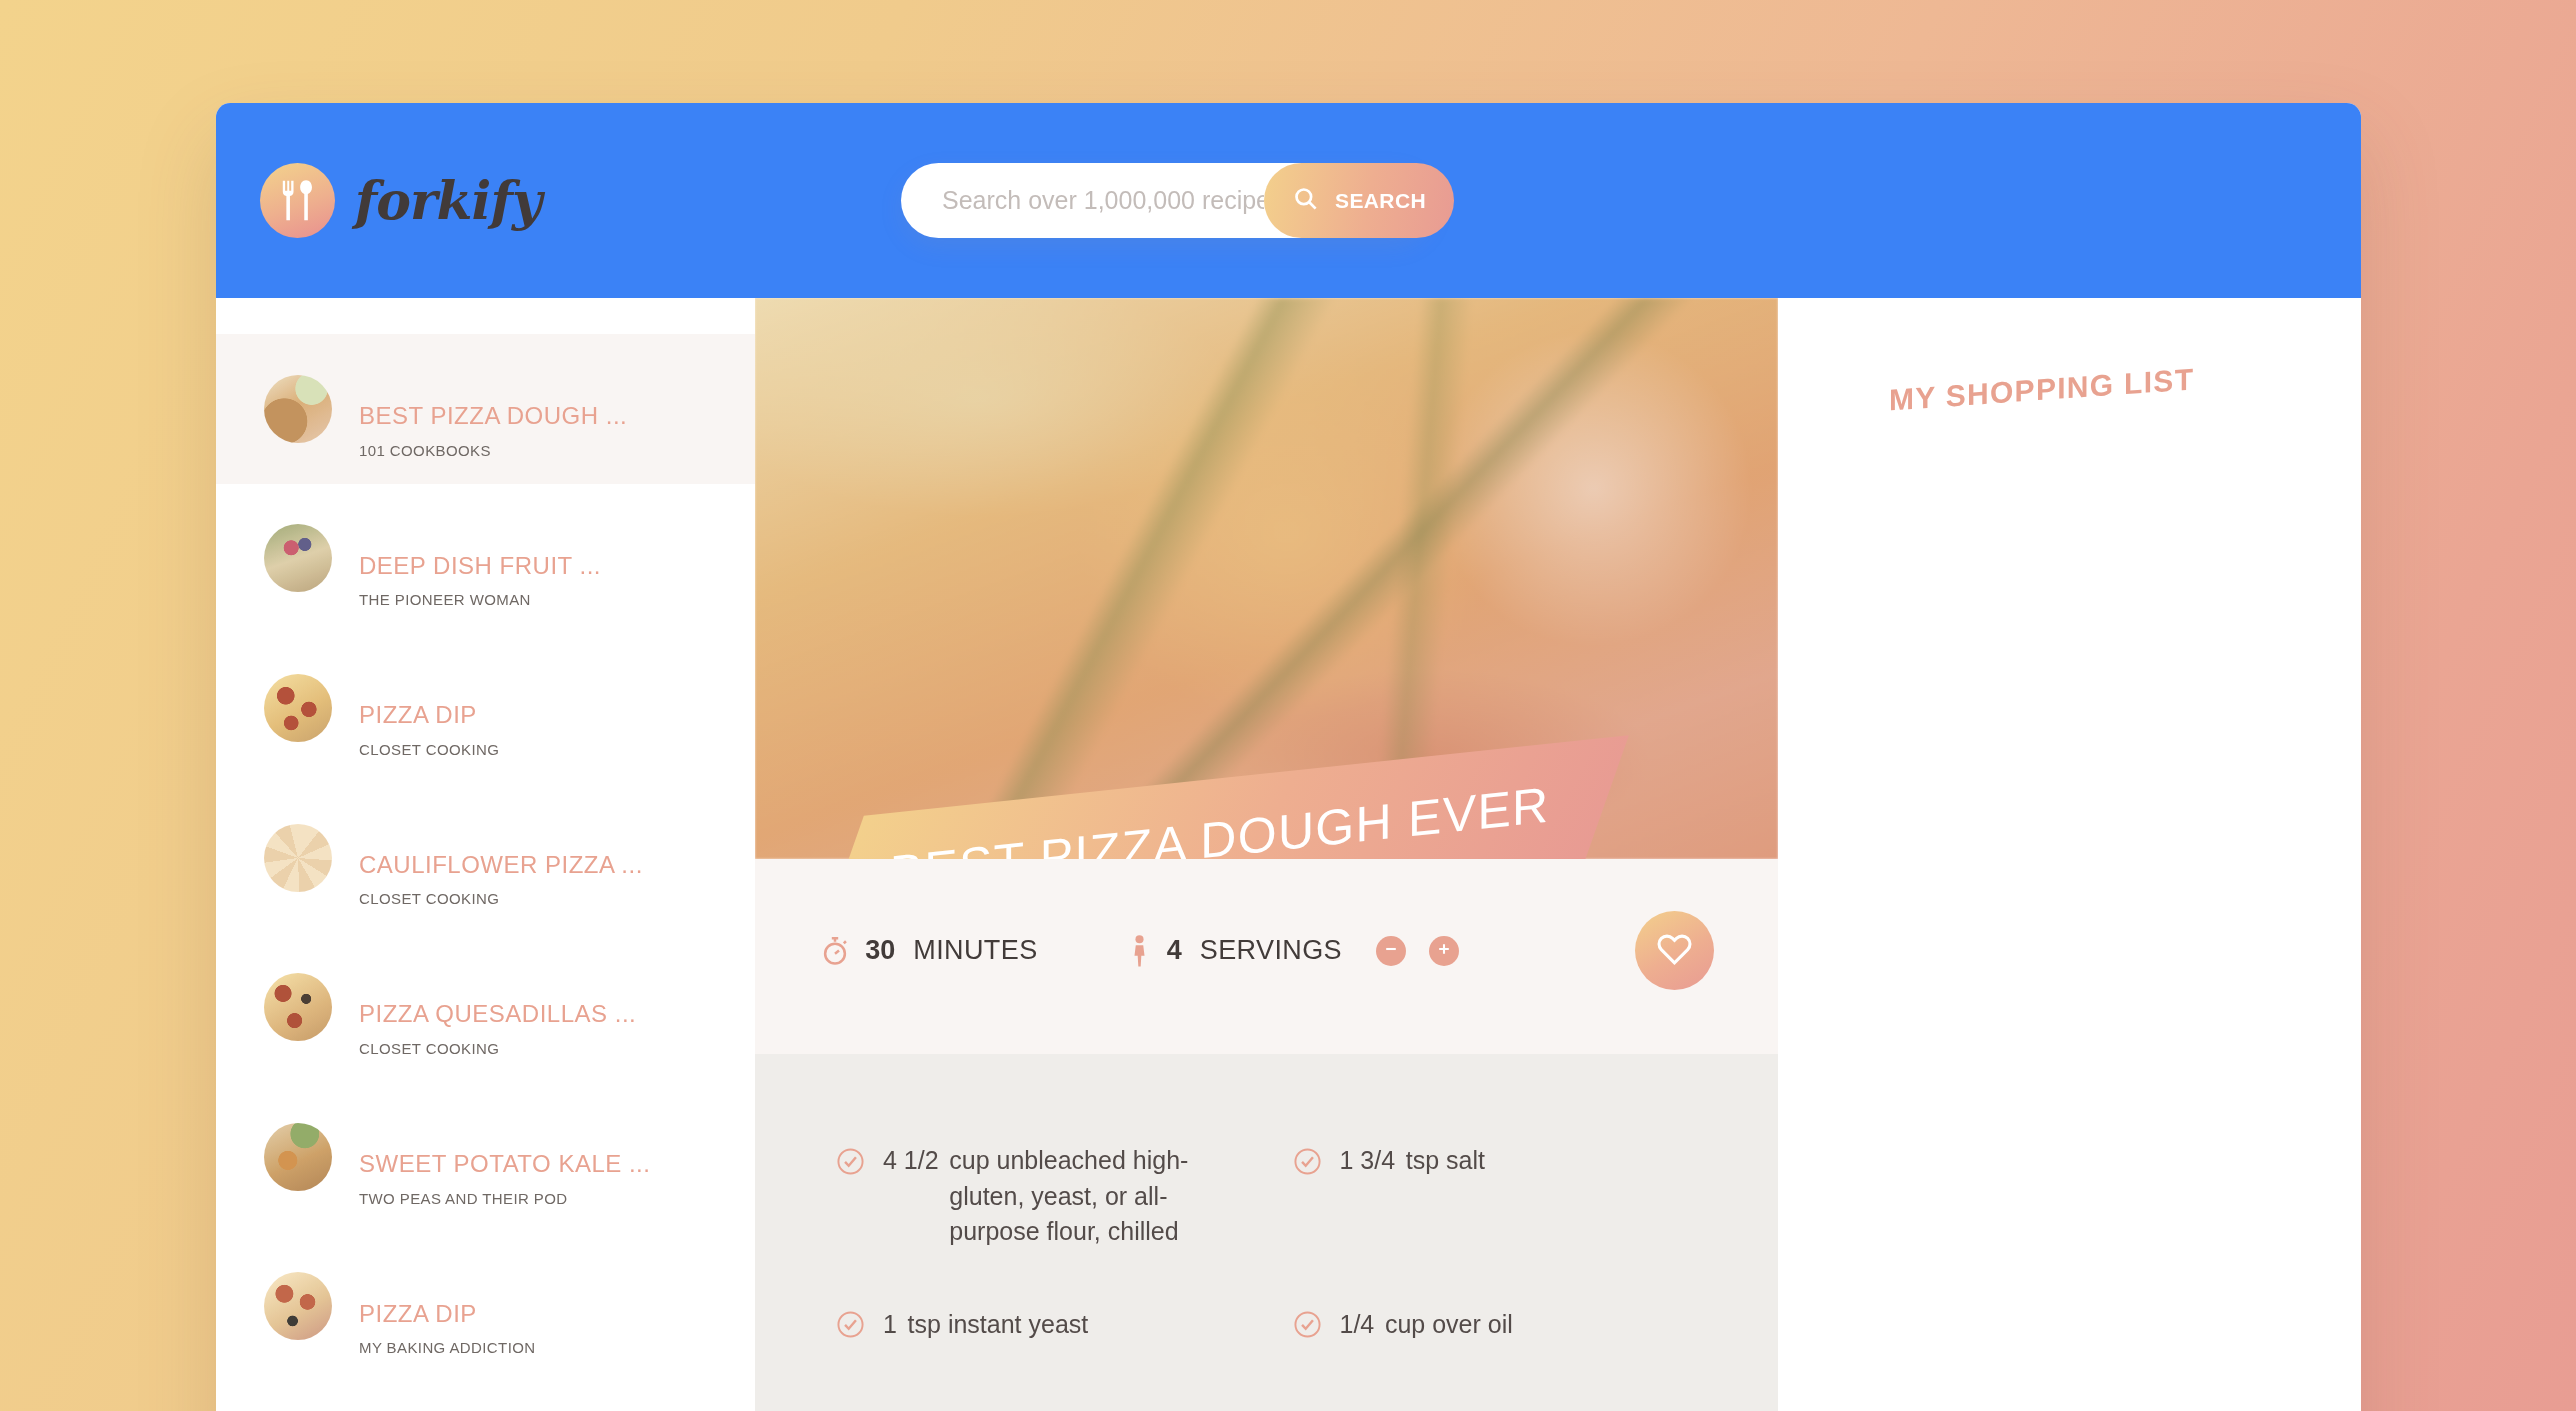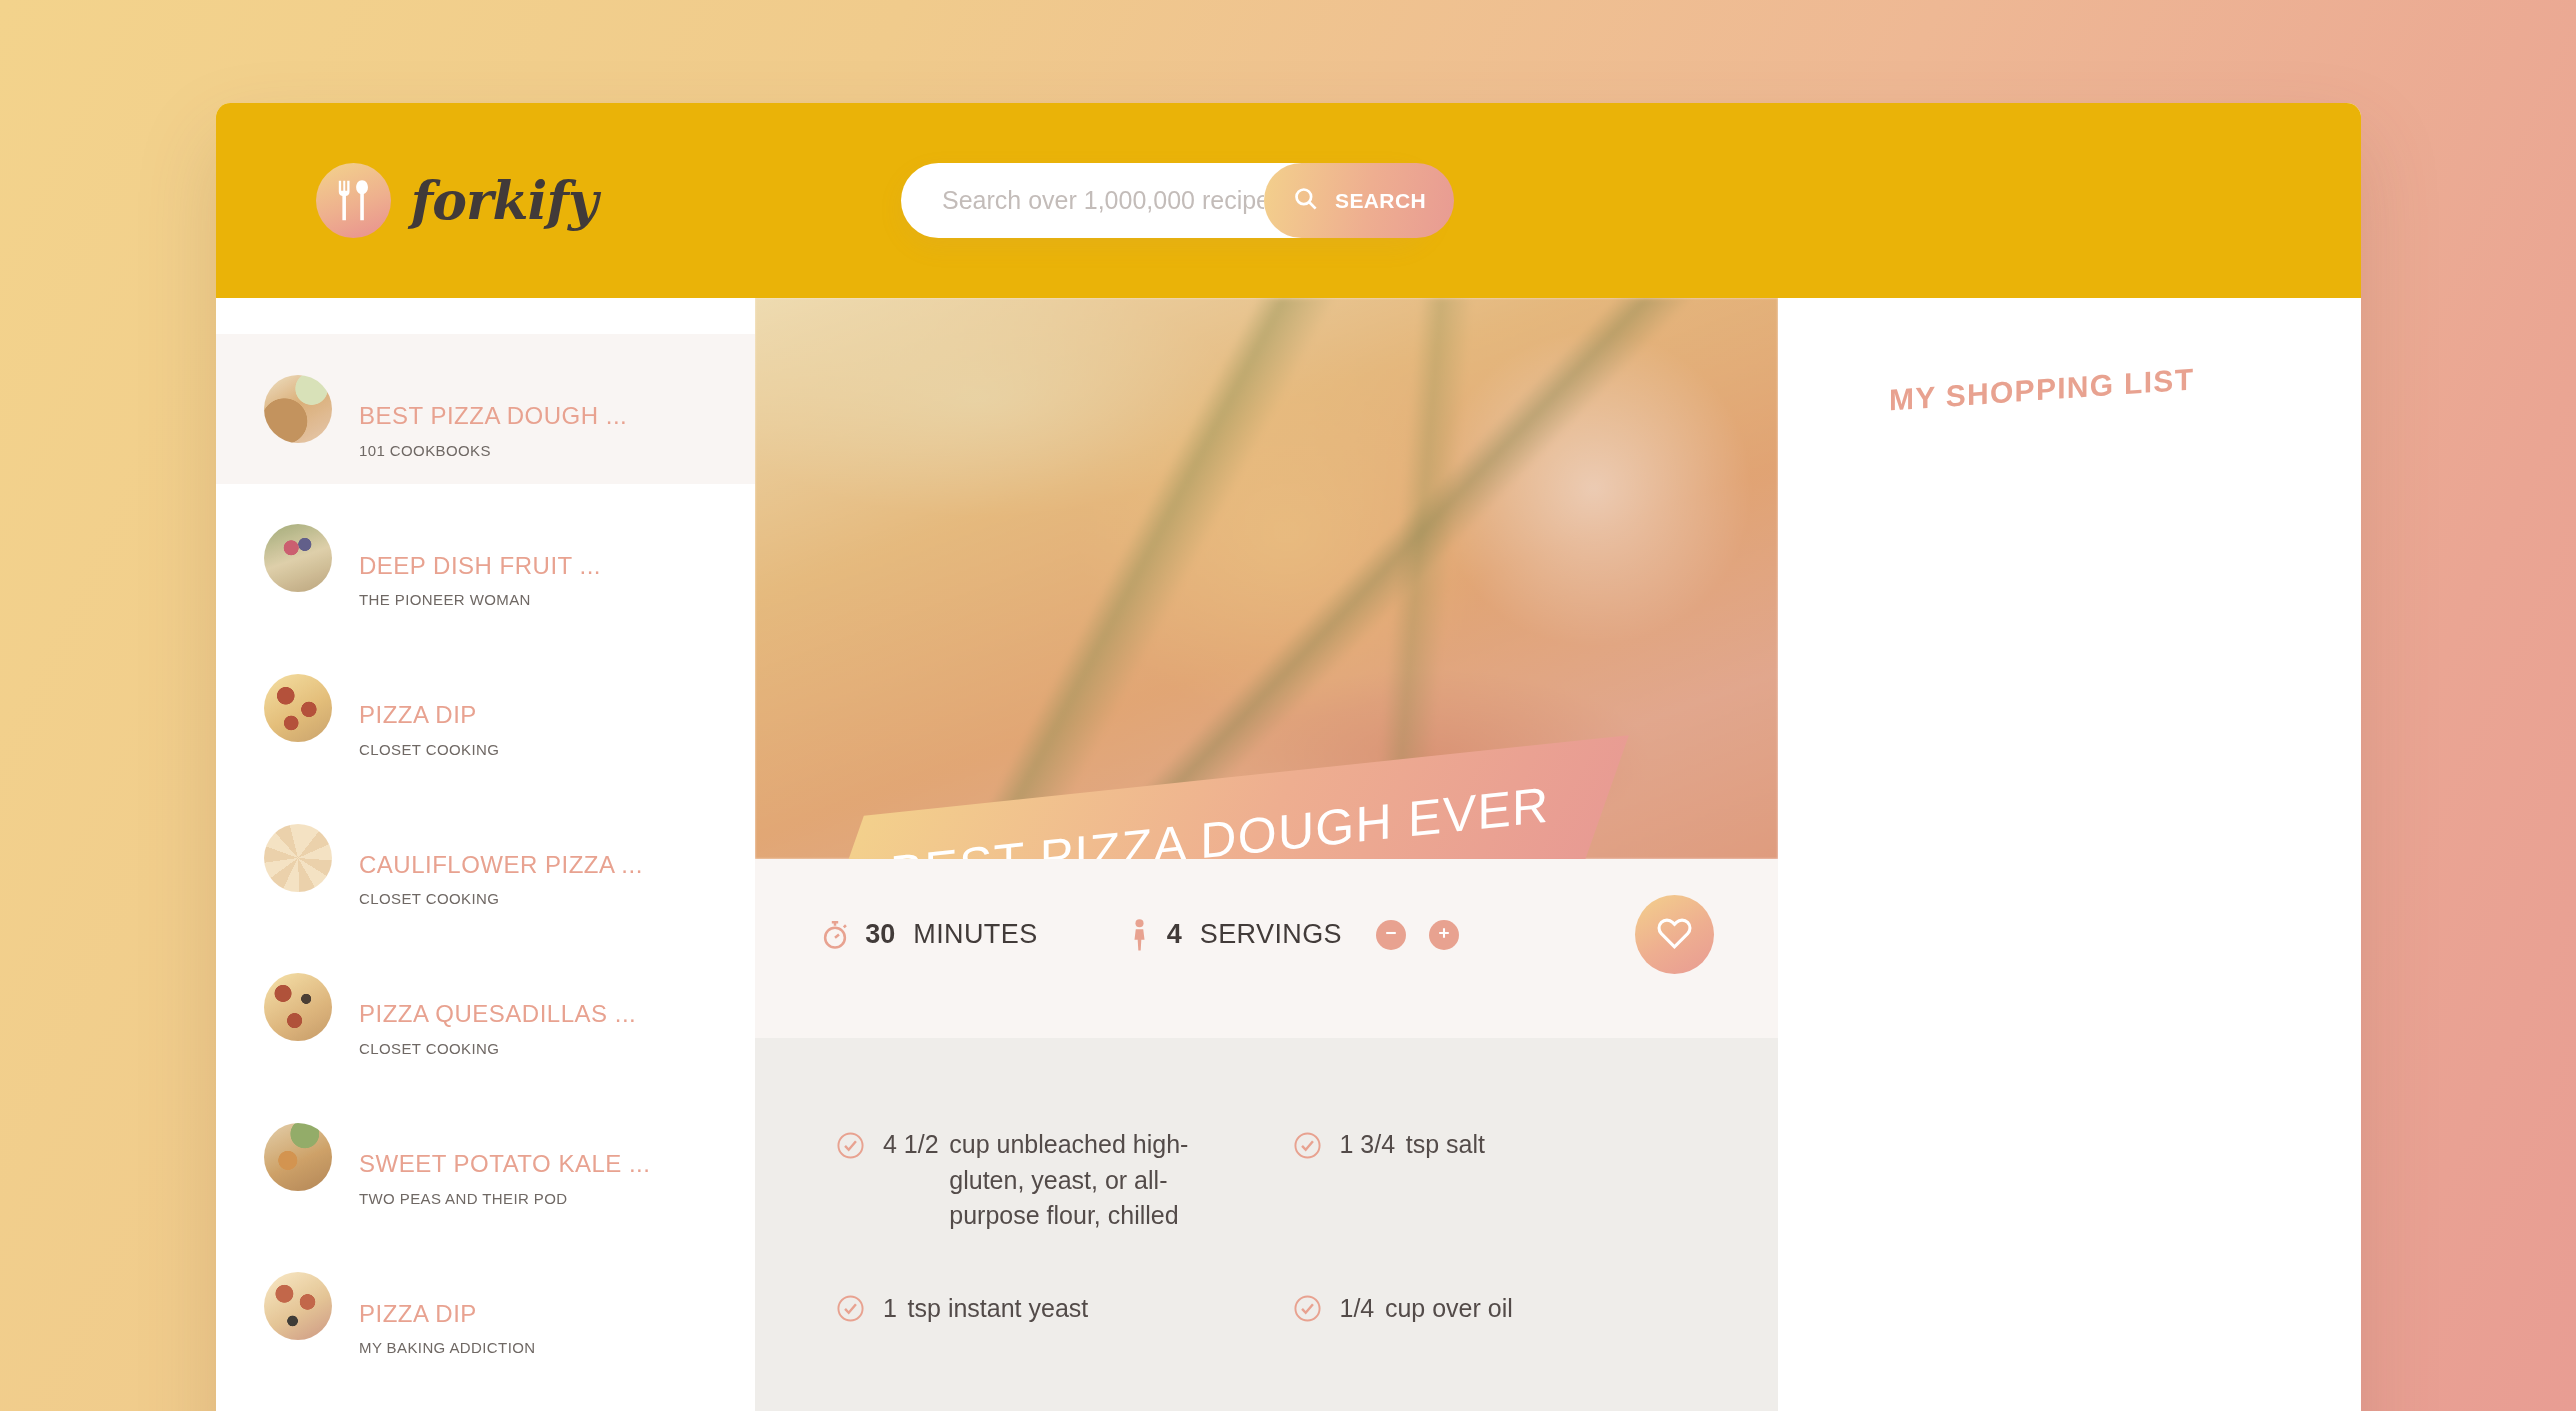--- a/index.html
+++ b/index.html
@@ -13,24 +13,24 @@
     left: 216px; top: 103px;
     width: 2145px; height: 1431px;
     background: #fff;
     border-radius: 14.3px 14.3px 0 0;
     overflow: hidden;
     box-shadow: 0 36px 81px rgba(120, 80, 60, .18);
   }
   
   .header {
     height: 195px;
-    background: #eab308;
+    background: #3b82f6;
     display: flex;
     align-items: center;
-    padding-left: 100px;
+    padding-left: 44px;
     position: relative;
   }
   .logo { display: flex; align-items: center; gap: 19.7px; }
   .logo-badge {
     width: 75px; height: 75px; border-radius: 50%;
     background: linear-gradient(160deg, #f3d38c 0%, #eeb08e 55%, #e88f8f 100%);
     display: flex; align-items: center; justify-content: center;
     gap: 6.3px;
   }
   .logo-badge svg { display: block; }
@@ -180,21 +180,21 @@
   .recipe-title {
     transform: skewX(20deg);
     color: #fff;
     font-size: 50px; font-weight: 400;
     letter-spacing: 1.3px;
     text-transform: uppercase;
     white-space: nowrap;
   }
   .recipe-details {
     display: flex; align-items: center;
-    padding: 36px 64px 64px 64px;
+    padding: 52px 64px 64px 64px;
     gap: 0;
   }
   .detail {
     display: flex; align-items: center; gap: 14.3px;
   }
   .detail + .detail { margin-left: 88px; }
   .detail-icon { color: #e8a290; display: flex; }
   .detail-data {
     font-size: 27px; font-weight: 700; color: #423b39; margin-right: 3.6px;
   }

